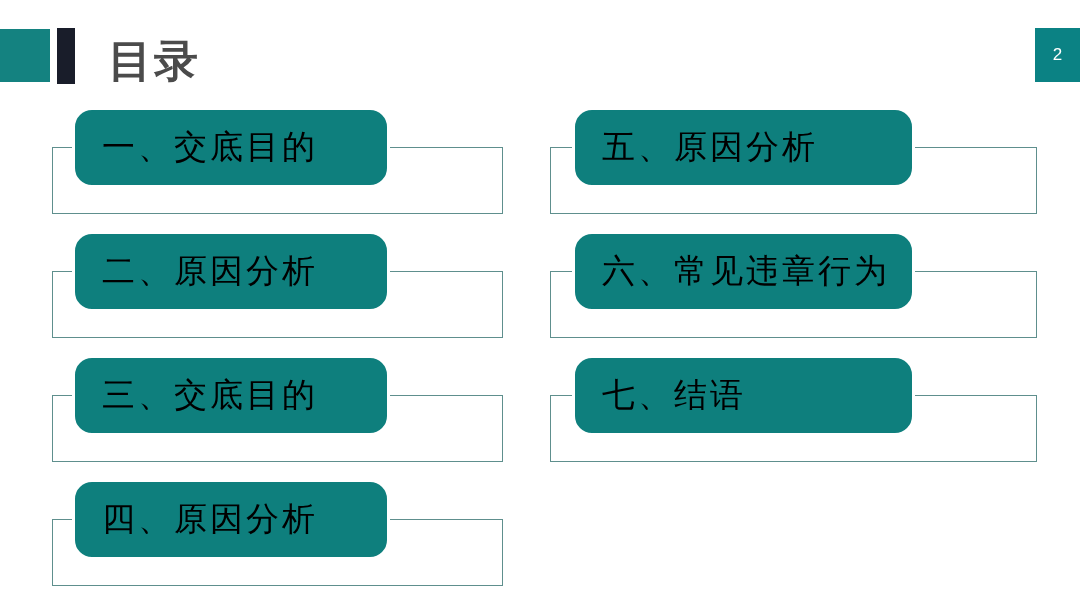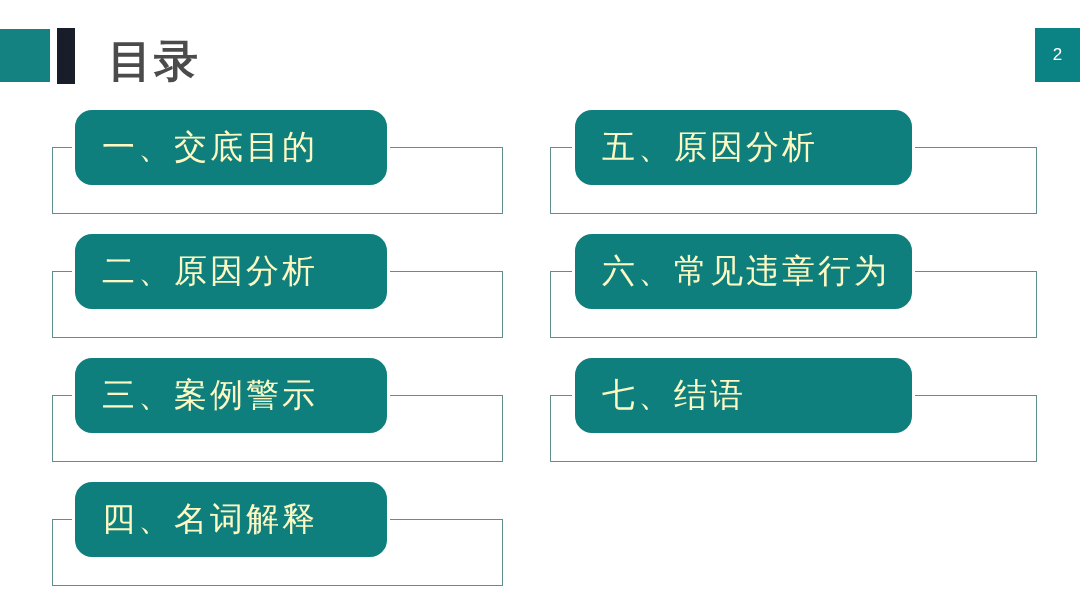--- a/index.html
+++ b/index.html
@@ -63,21 +63,21 @@
     height: 67px;
     border: 1px solid var(--outline-border);
     background: #ffffff;
   }
   .toc-button {
     position: absolute; top: 0;
     height: 81px;
     border-radius: 20px;
     background: var(--teal);
     border: 3px solid #ffffff;
-    color: #fef9c3;
+    color: #000000;
     display: flex; align-items: center;
     padding-left: 27px;
     font-size: 33px;
     letter-spacing: 3px;
     font-family: "DejaVu Serif", "Liberation Serif", serif;
     z-index: 2;
     cursor: pointer;
     white-space: nowrap;
   }
   .toc-group.left  .toc-button { left: 20px; width: 318px; }
@@ -98,25 +98,25 @@
   <div class="toc-group left pos-l0">
     <div class="toc-outline"></div>
     <div class="toc-button">一、交底目的</div>
   </div>
   <div class="toc-group left pos-l1">
     <div class="toc-outline"></div>
     <div class="toc-button">二、原因分析</div>
   </div>
   <div class="toc-group left pos-l2">
     <div class="toc-outline"></div>
-    <div class="toc-button">三、案例警示</div>
+    <div class="toc-button">三、交底目的</div>
   </div>
   <div class="toc-group left pos-l3">
     <div class="toc-outline"></div>
-    <div class="toc-button">四、名词解释</div>
+    <div class="toc-button">四、原因分析</div>
   </div>
 
   <div class="toc-group right pos-r0">
     <div class="toc-outline"></div>
     <div class="toc-button">五、原因分析</div>
   </div>
   <div class="toc-group right pos-r1">
     <div class="toc-outline"></div>
     <div class="toc-button">六、常见违章行为</div>
   </div>

